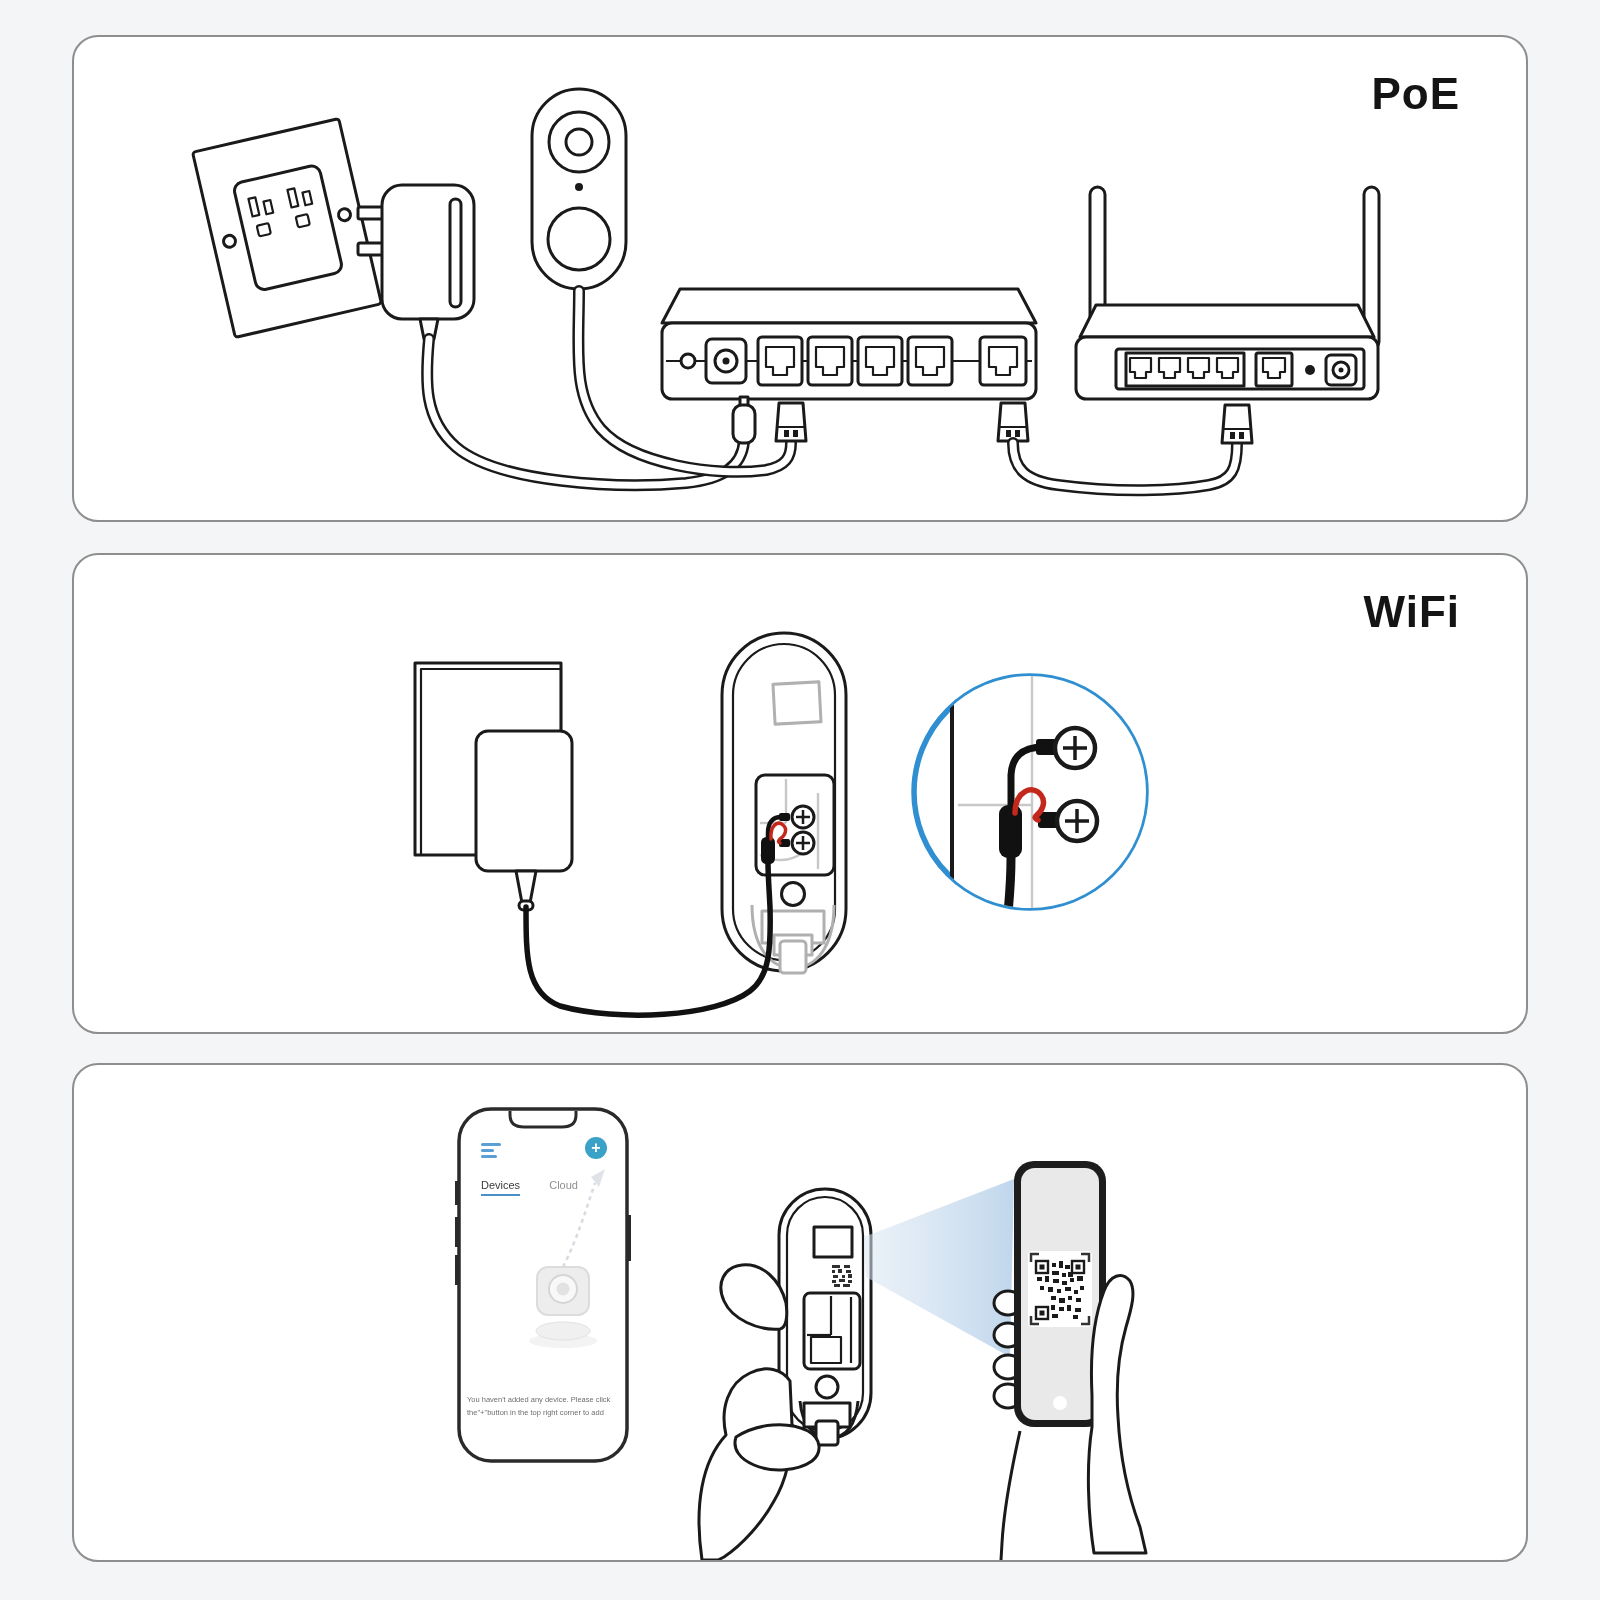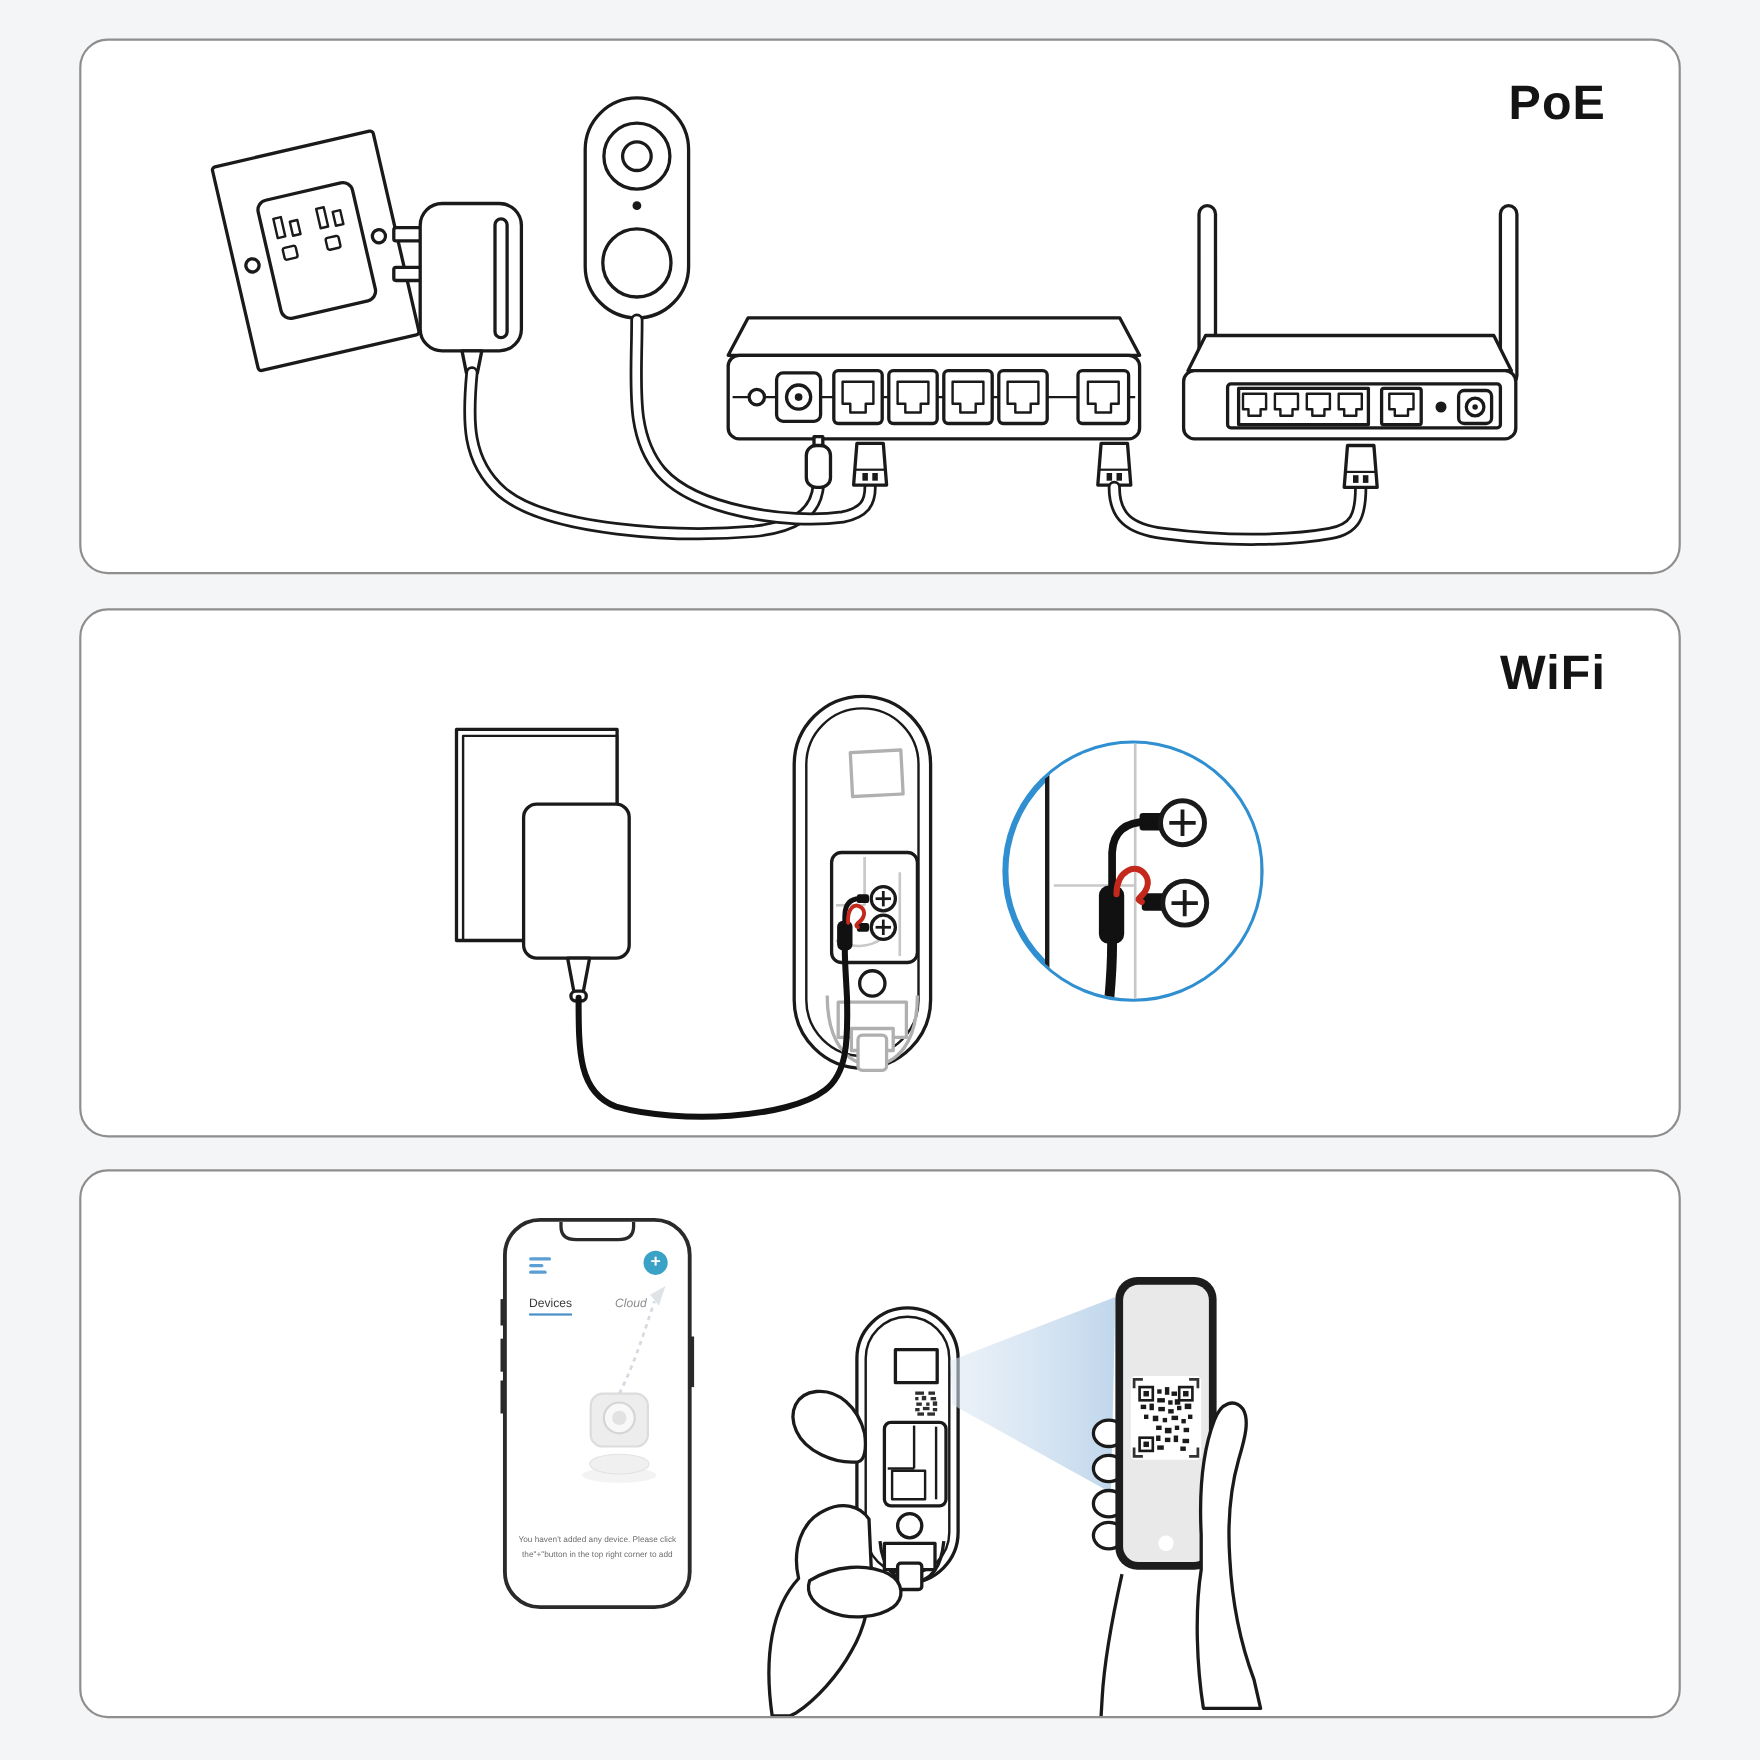--- a/index.html
+++ b/index.html
@@ -20,22 +20,22 @@
   
   #app-screen{position:absolute;left:393px;top:52px;width:152px;height:336px;}
   .hamburger{position:absolute;left:14px;top:26px;}
   .hamburger i{display:block;background:#5b9fd4;height:2.5px;border-radius:2px;margin-bottom:3.5px;}
   .hamburger i:nth-child(1){width:20px;}
   .hamburger i:nth-child(2){width:13px;}
   .hamburger i:nth-child(3){width:16px;}
   .add-btn{position:absolute;right:12px;top:20px;width:22px;height:22px;border-radius:50%;background:#3aa2c6;color:#fff;font-size:16px;font-weight:bold;text-align:center;line-height:21px;}
   .tabs{position:absolute;left:14px;top:62px;font-size:11px;}
   .tab-active{color:#3b3b3b;border-bottom:2px solid #4a90c8;padding-bottom:3px;text-align:right;}
-  .tab-idle{color:#8f8f8f;margin-left:36px;font-style:italic;}
-  .empty-msg{position:absolute;left:0;top:276px;width:100%;text-align:center;font-size:7.5px;color:#6f6f6f;line-height:1.75;}
+  .tab-idle{color:#8f8f8f;margin-left:26px;}
+  .empty-msg{position:absolute;left:0;top:276px;width:100%;text-align:left;font-size:7.5px;color:#6f6f6f;line-height:1.75;}
 </style>
 </head>
 <body>
 
 <div class="canvas">
 
   <section class="panel" id="panel-poe">
     <svg width="1452" height="483" viewBox="0 0 1452 483">
 
       <g transform="translate(138,96) rotate(-13 75 95)">

